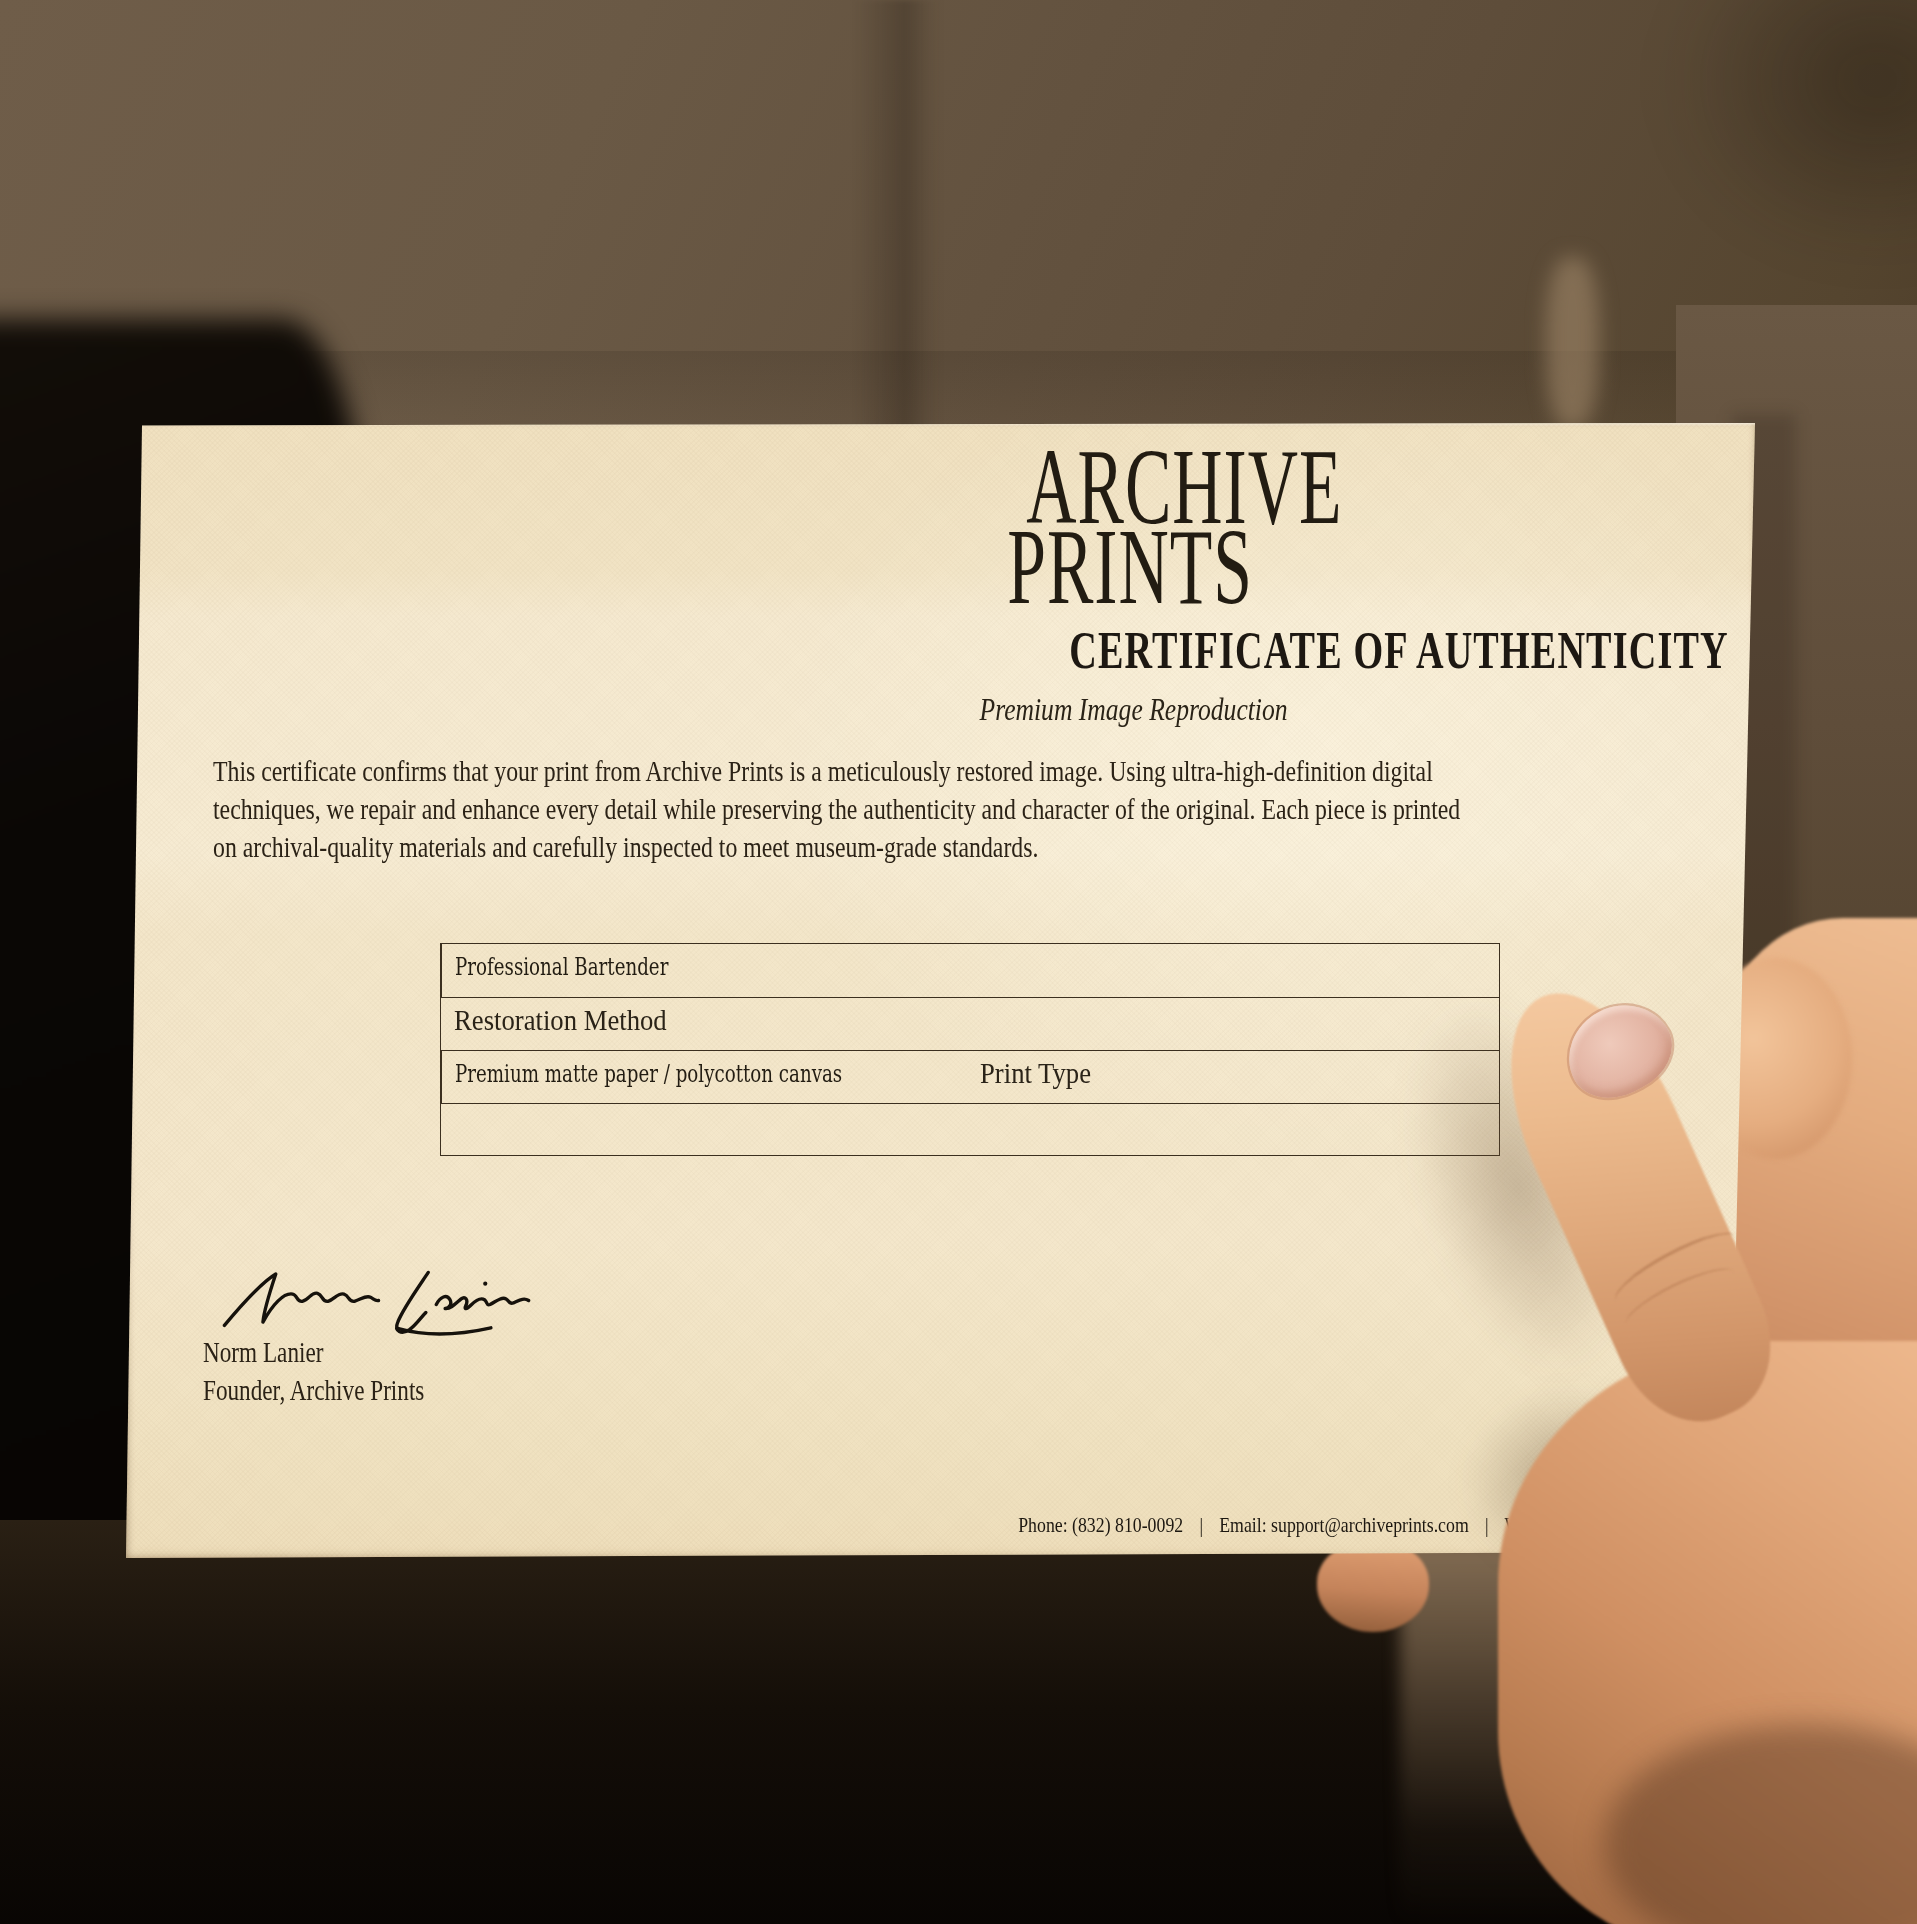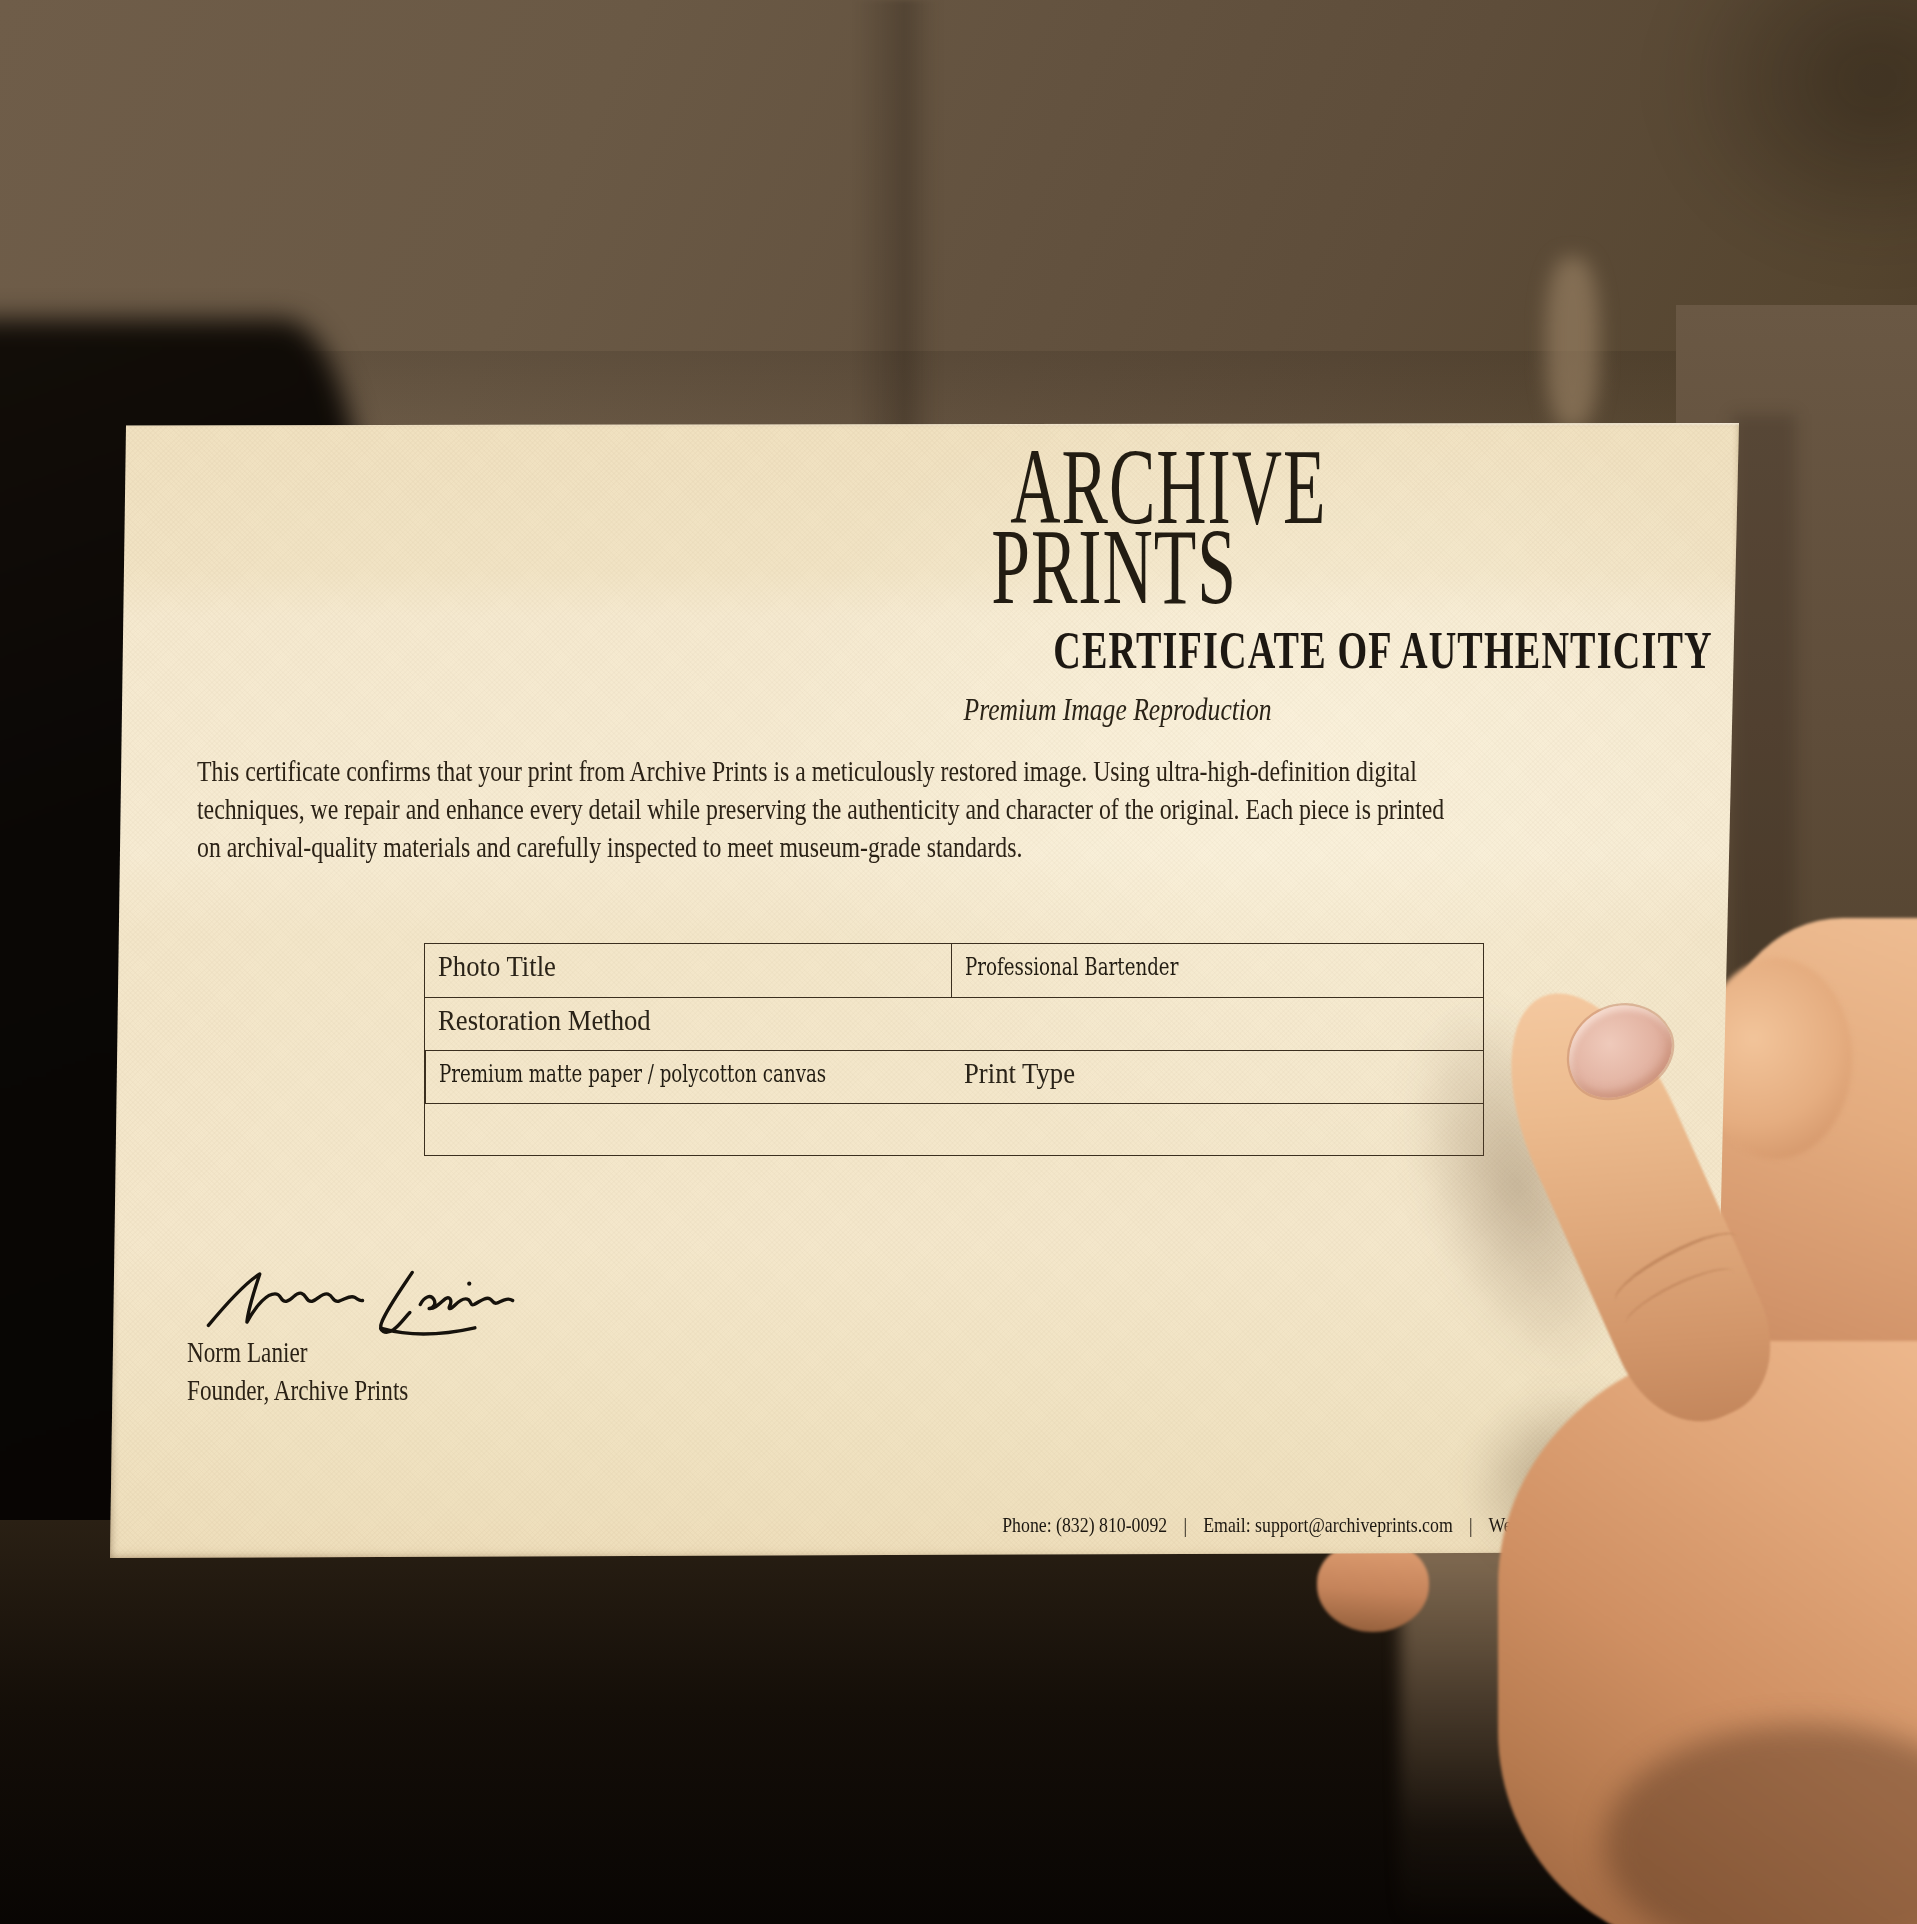--- a/index.html
+++ b/index.html
@@ -57,21 +57,21 @@
   .thumb-nail{left:1566px;top:1007px;width:106px;height:87px;transform:rotate(-27deg);
     background:radial-gradient(circle at 45% 38%,#efcabb 0%,#e3b4a3 55%,#d6a08c 90%);
     border-radius:50% 50% 46% 46% / 56% 56% 44% 44%;
     box-shadow:0 0 0 2.4px rgba(198,141,112,0.55), inset 0 -6.4px 8px rgba(190,125,100,0.5), inset 0 4.8px 6.4px rgba(255,240,230,0.7);}
   .thumb-crease1{left:1608px;top:1251px;width:136px;height:32px;transform:rotate(-28deg);
     border-top:3.2px solid rgba(158,97,60,0.45);border-radius:50%;filter:blur(0.8px);}
   .thumb-crease2{left:1620px;top:1283px;width:120px;height:29px;transform:rotate(-26deg);
     border-top:2.4px solid rgba(158,97,60,0.38);border-radius:50%;filter:blur(0.8px);}
 
   
-  .paper{left:110px;top:423px;width:1629px;height:1136px;
+  .paper{left:126px;top:423px;width:1629px;height:1136px;
     clip-path:polygon(16px 2.4px,1629px 0px,1603px 1129px,0px 1135px);
     background:
       radial-gradient(722px 561px at 72% 30%, rgba(255,249,232,0.45), rgba(255,249,232,0) 72%),
       linear-gradient(180deg,#f0e1c0 0%,#f1e3c4 13%,#f5e9cf 17%,#f6ebd2 38%,#f3e6c9 45%,#f4e7cb 72%,#f0e2c1 89%,#eedebb 100%);
     box-shadow:inset 0 3.2px 2.4px -1.6px rgba(255,250,238,0.75),
                inset 4px 0 8px -4px rgba(110,85,55,0.55),
                inset -3.2px 0 6.4px -3.2px rgba(150,120,85,0.38),
                inset 0 -6.4px 11.2px -6.4px rgba(128,98,62,0.5);
     color:#261f14;}
   .weave{left:0;top:0;width:100%;height:100%;opacity:.55;
@@ -157,23 +157,20 @@
     </div>
 
     <div class="body-copy">
       <span class="line">This certificate confirms that your print from Archive Prints is a meticulously restored image. Using ultra-high-definition digital</span>
       <span class="line">techniques, we repair and enhance every detail while preserving the authenticity and character of the original. Each piece is printed</span>
       <span class="line">on archival-quality materials and carefully inspected to meet museum-grade standards.</span>
     </div>
 
     <div class="details">
       <div class="row">
-        <div class="cell">
-          <span class="cell-label">Photo Title</span>
-        </div>
         <div class="cell val">
           <span class="cell-value">Professional Bartender</span>
         </div>
       </div>
       <div class="row">
         <div class="cell">
           <span class="cell-label">Restoration Method</span>
         </div>
       </div>
       <div class="row">

